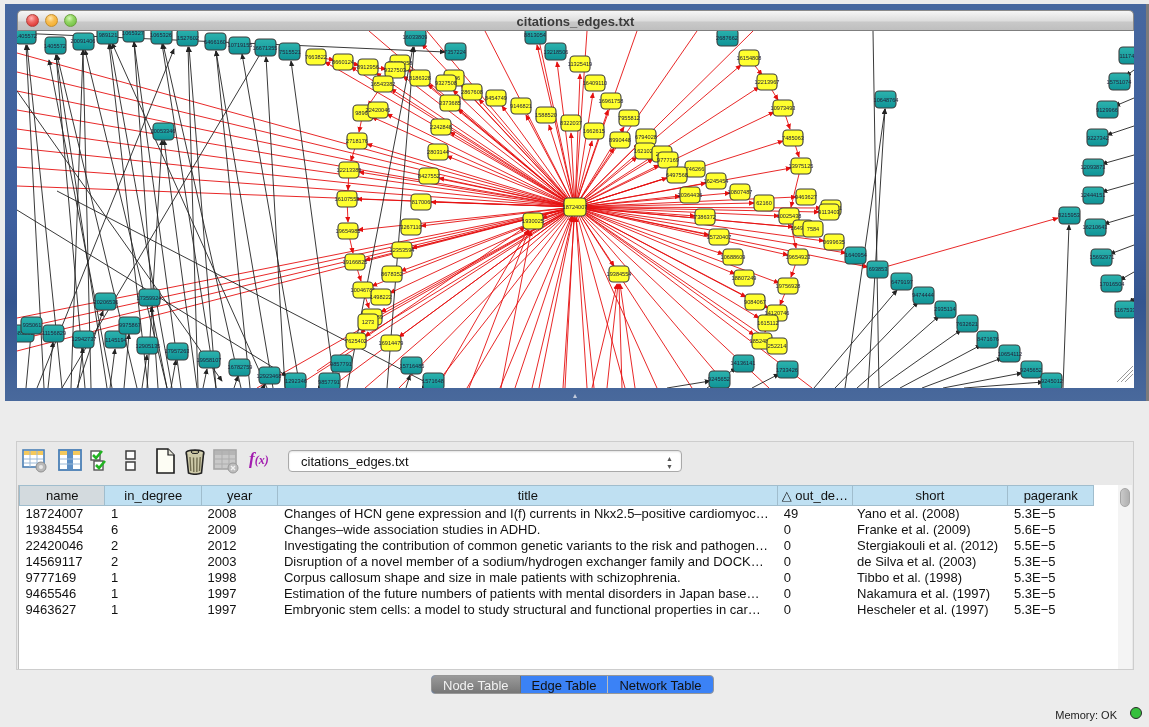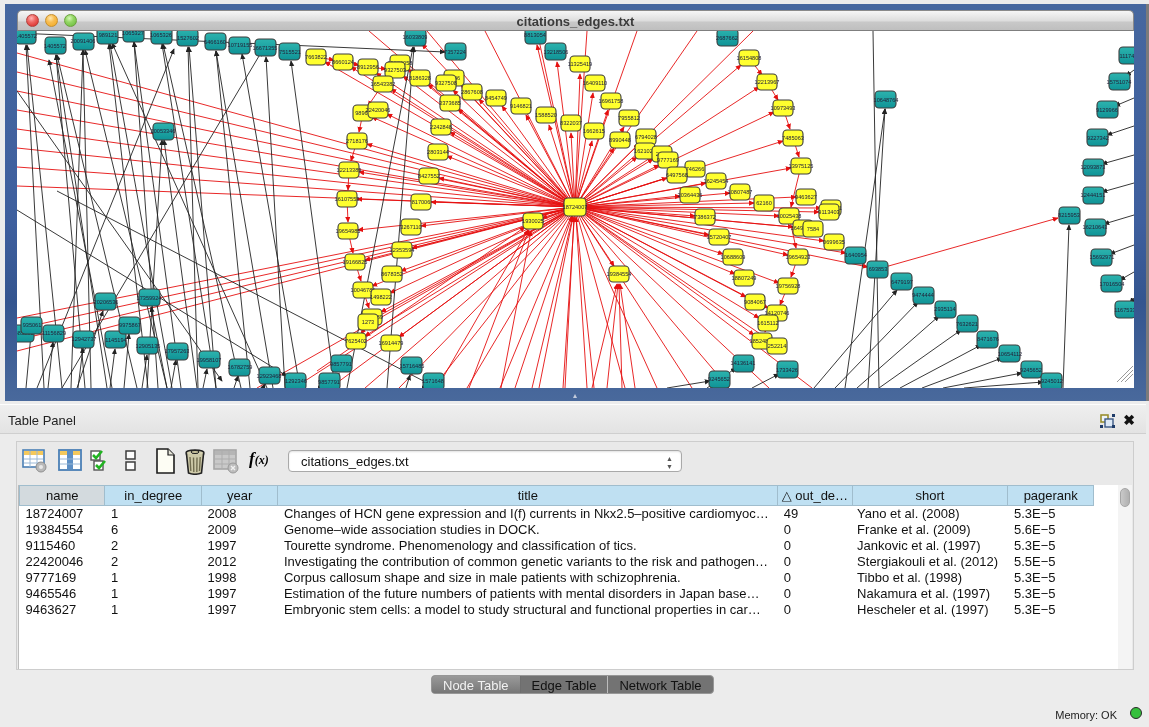--- a/index.html
+++ b/index.html
@@ -29,21 +29,21 @@
 #tblwrap{position:absolute;left:1px;top:43px;width:1102px;height:184px;background:#fff;overflow:hidden;border-left:1px solid #bbb;}
 table{border-collapse:collapse;table-layout:fixed;width:1075px;font-size:13px;}
 th{background:#bfe0f2;border:1px solid #a0bdcd;font-weight:normal;height:20px;font-size:13px;color:#111;padding:0;}
 th.c1{background:#d3dade;}
 td{height:16px;padding:0 0 0 6px;white-space:nowrap;overflow:hidden;color:#111;border:none;font-size:13px;}
 .c1{width:85px;} .c2{width:96px;} .c3{width:76px;} .c4{width:497px;} .c5{width:74px;} .c6{width:155px;text-align:center;} .c7{width:85px;}
 td.c6{text-align:left;padding-left:5px;}
 #vscroll{position:absolute;right:1px;top:43px;width:14px;height:184px;background:#f4f4f4;}
 #vthumb{position:absolute;left:2px;top:3px;width:10px;height:19px;background:linear-gradient(90deg,#c9c9c9,#b0b0b0);border-radius:5px;border:1px solid #a5a5a5;}
 
-#tabs{position:absolute;left:431px;top:274px;height:19px;display:flex;border:1px solid #979797;border-radius:4px;overflow:hidden;background:#737373;}
+#tabs{position:absolute;left:431px;top:274px;height:19px;display:flex;border:1px solid #979797;border-radius:4px;overflow:hidden;background:#3b82f6;}
 .tab{font-size:13px;padding:1px 11px 0 11px;line-height:17px;color:#111;border-right:1px solid #bcbcbc;}
 .tab.sel{background:linear-gradient(180deg,#9a9a9a,#777);color:#f2f2f2;border-right:1px solid #6e6e6e;}
 #mem{position:absolute;right:32px;top:308px;font-size:11px;color:#222;}
 #memdot{position:absolute;right:7px;top:306px;width:12px;height:12px;border-radius:50%;background:#35c03c;border:1px solid #2a2a2a;}
 
 #pico1{position:absolute;right:30px;top:9px;width:16px;height:14px;}
 #picoX{position:absolute;right:11px;top:7px;font-size:14px;font-weight:bold;color:#111;}
 #divider{position:absolute;left:570px;top:393px;width:10px;height:6px;color:#c3cbdb;font-size:8px;line-height:6px;text-align:center;}
 </style></head>
 <body>
@@ -842,31 +842,20 @@
         </g>
         <g>
           <rect x="547" y="167" width="22" height="18" rx="4" fill="#ffff2e" stroke="#3c3c3c" stroke-width="1.1"></rect>
           <text x="558" y="178" font-size="5.6" text-anchor="middle" fill="#23233a">18724007</text>
         </g>
         <path d="M1100 351 l16 -16 M1104 351 l12 -12 M1108 351 l8 -8" stroke="#9a9a9a" stroke-width="1" fill="none"></path>
       </svg></div>
 </div>
 <div id="rightstrip"></div>
 <div id="panel">
-  <div id="phead">
-    <div class="t">Table Panel</div>
-    <svg id="pico1" viewBox="0 0 16 14">
-        <rect x="1" y="1" width="7" height="7" fill="#eef3fa" stroke="#9a8f30" stroke-width="1.6"></rect>
-        <rect x="5" y="5" width="8" height="8" fill="#dce8f6" stroke="#3c5a86" stroke-width="1.4"></rect>
-        <rect x="12" y="0" width="3" height="3" fill="#1d3a68"></rect>
-        <rect x="0" y="11" width="3" height="3" fill="#1d3a68"></rect>
-        <rect x="12" y="11" width="3" height="3" fill="#1d3a68"></rect>
-      </svg>
-    <div id="picoX">✖</div>
-  </div>
   <div id="pbody">
     <div id="toolbar">
       <svg class="ticon" style="left:5px" width="26" height="26" viewBox="0 0 26 26">
           <rect x="1" y="2" width="21" height="17" fill="#fff" stroke="#4a7fb5" stroke-width="1.6"></rect>
           <rect x="2" y="3" width="19" height="4" fill="#f5c95c"></rect>
           <line x1="8" y1="3" x2="8" y2="19" stroke="#9ab8d6"></line>
           <line x1="15" y1="3" x2="15" y2="19" stroke="#9ab8d6"></line>
           <line x1="2" y1="11" x2="21" y2="11" stroke="#9ab8d6"></line>
           <line x1="2" y1="15" x2="21" y2="15" stroke="#9ab8d6"></line>
           <circle cx="19" cy="19" r="5" fill="#b9b9b9" stroke="#8f8f8f"></circle>
@@ -902,21 +891,21 @@
       <svg class="ticon" style="left:196px" width="26" height="26" viewBox="0 0 26 26">
           <rect x="1" y="2" width="22" height="19" fill="#c9c9c9" stroke="#a5a5a5" stroke-width="1.6"></rect>
           <rect x="2" y="3" width="20" height="4" fill="#b5b5b5"></rect>
           <line x1="9" y1="3" x2="9" y2="21" stroke="#adadad"></line>
           <line x1="16" y1="3" x2="16" y2="21" stroke="#adadad"></line>
           <line x1="2" y1="11" x2="22" y2="11" stroke="#adadad"></line>
           <line x1="2" y1="16" x2="22" y2="16" stroke="#adadad"></line>
           <circle cx="20" cy="20" r="5" fill="#bdbdbd" stroke="#999"></circle>
           <path d="M18 18 l4 4 M22 18 l-4 4" stroke="#f1f1f1" stroke-width="1.4"></path>
         </svg>
-      <div class="ticon" style="left:232px;top:7px;font-family:'Liberation Serif',serif;font-style:italic;font-weight:bold;font-size:17px;color:#000000;">f<span style="font-size:12px;">(x)</span></div>
+      <div class="ticon" style="left:232px;top:7px;font-family:'Liberation Serif',serif;font-style:italic;font-weight:bold;font-size:17px;color:#a21caf;">f<span style="font-size:12px;">(x)</span></div>
       <div id="combo">
           <span class="txt">citations_edges.txt</span>
           <span class="arr">▲<br>▼</span>
         </div>
     </div>
     <div id="tblwrap">
       <table>
         <tbody>
             <tr>
           <th class="c1">name</th>
@@ -933,42 +922,42 @@
               <td class="c3">2008</td>
               <td class="c4">Changes of HCN gene expression and I(f) currents in Nkx2.5–positive cardiomyoc…</td>
               <td class="c5">49</td>
               <td class="c6">Yano et al. (2008)</td>
               <td class="c7">5.3E−5</td>
             </tr>
 <tr>
               <td class="c1">19384554</td>
               <td class="c2">6</td>
               <td class="c3">2009</td>
-              <td class="c4">Genome–wide association studies in DOCK.</td>
+              <td class="c4">Changes–wide association studies in ADHD.</td>
               <td class="c5">0</td>
               <td class="c6">Franke et al. (2009)</td>
               <td class="c7">5.6E−5</td>
-            </tr>
-<tr>
-              <td class="c1">9115460</td>
-              <td class="c2">2</td>
-              <td class="c3">1997</td>
-              <td class="c4">Tourette syndrome. Phenomenology and classification of tics.</td>
-              <td class="c5">0</td>
-              <td class="c6">Jankovic et al. (1997)</td>
-              <td class="c7">5.3E−5</td>
             </tr>
 <tr>
               <td class="c1">22420046</td>
               <td class="c2">2</td>
               <td class="c3">2012</td>
               <td class="c4">Investigating the contribution of common genetic variants to the risk and pathogen…</td>
               <td class="c5">0</td>
               <td class="c6">Stergiakouli et al. (2012)</td>
               <td class="c7">5.5E−5</td>
+            </tr>
+<tr>
+              <td class="c1">14569117</td>
+              <td class="c2">2</td>
+              <td class="c3">2003</td>
+              <td class="c4">Disruption of a novel member of a sodium/hydrogen exchanger family and DOCK…</td>
+              <td class="c5">0</td>
+              <td class="c6">de Silva et al. (2003)</td>
+              <td class="c7">5.3E−5</td>
             </tr>
 <tr>
               <td class="c1">9777169</td>
               <td class="c2">1</td>
               <td class="c3">1998</td>
               <td class="c4">Corpus callosum shape and size in male patients with schizophrenia.</td>
               <td class="c5">0</td>
               <td class="c6">Tibbo et al. (1998)</td>
               <td class="c7">5.3E−5</td>
             </tr>

